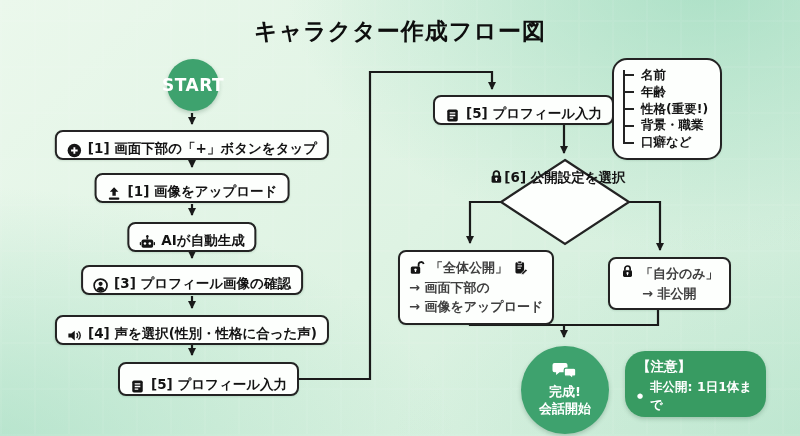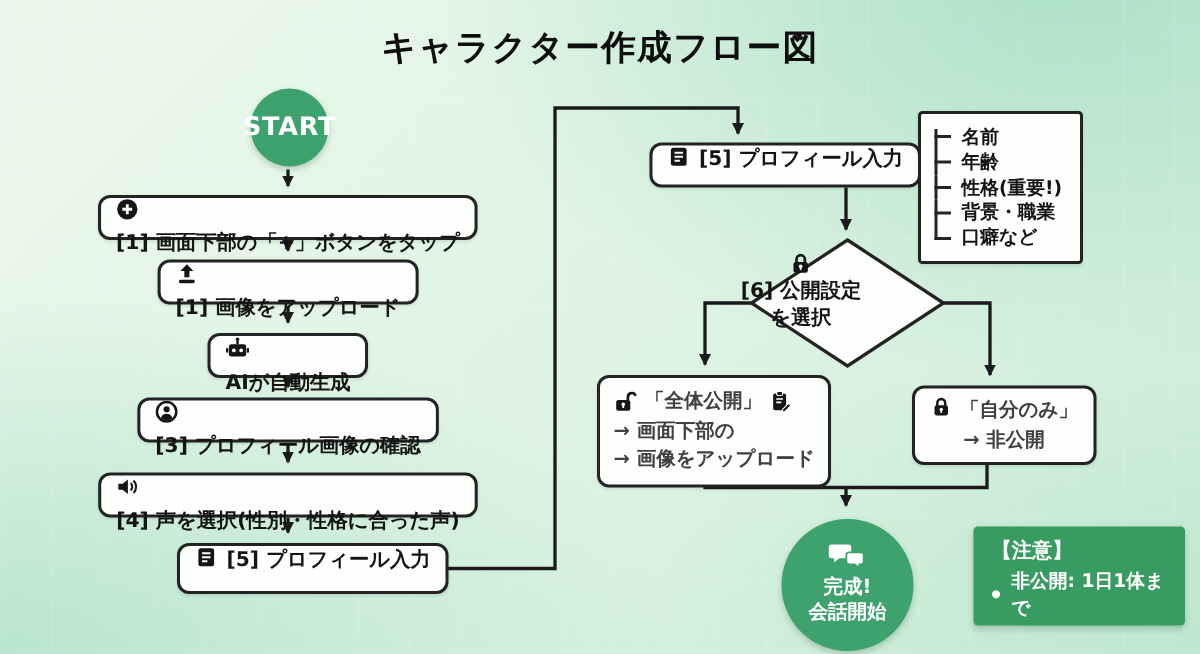--- a/index.html
+++ b/index.html
@@ -22,73 +22,72 @@
   }
 
   .title {
     position:absolute; left:400px; top:16px; transform:translateX(-50%);
     font-size:23px; font-weight:800; color:#0e0e0e; white-space:nowrap; letter-spacing:1px;
   }
 
   svg.wires { position:absolute; left:0; top:0; }
 
   .node {
-    position:absolute; display:inline-flex; align-items:flex-start; gap:6px;
+    position:absolute; display:inline-flex; align-items:flex-end; gap:6px;
     background:#fdfffd; border:2px solid #232323; border-radius:8px;
     padding:0 10px; height:30px; white-space:nowrap;
     font-size:13.5px; font-weight:700; color:#141414;
     box-shadow:0 1px 2px rgba(30,80,50,.12);
   }
-  .cx { transform:translateX(-50%);flex-direction:column; }
+  .cx { transform:translateX(-50%); }
 
   .circle {
     position:absolute; border-radius:50%; background:#3EA26E;
     display:flex; flex-direction:column; align-items:center; justify-content:center;
     color:#ffffff; font-weight:700; text-align:center;
     box-shadow:0 2px 4px rgba(30,80,50,.25);
   }
   .start-circle { left:167px; top:59px; width:52px; height:52px; font-size:17px; letter-spacing:.5px; }
   .end-circle { left:521px; top:346px; width:88px; height:88px; font-size:13px; line-height:1.3; }
   .end-circle .chat-wrap { margin-bottom:2px; }
 
   .fieldbox {
-    position:absolute; left:612px; top:74px; min-width:110px;
-    background:#fdfffd; border:2px solid #232323; border-radius:3px;
+    position:absolute; left:612px; top:58px; min-width:110px;
+    background:#fdfffd; border:2px solid #232323; border-radius:15px;
     padding:7px 10px 7px 8px; box-shadow:0 1px 2px rgba(30,80,50,.12);
   }
   .frow { display:flex; align-items:center; height:16.8px; font-size:12.5px; font-weight:700; color:#141414; white-space:nowrap; }
   .tbranch { position:relative; width:15px; align-self:stretch; margin-right:4px; }
   .tbranch::before { content:""; position:absolute; left:1px; top:0; bottom:0; border-left:2px solid #232323; }
   .frow.first .tbranch::before { top:3px; }
   .frow.last  .tbranch::before { bottom:calc(50% - 1px); }
   .tbranch::after { content:""; position:absolute; left:1px; top:calc(50% - 1px); width:11px; border-top:2px solid #232323; }
 
   .decision-content {
-    position:absolute; left:534px; top:168px; transform:translateX(-50%);
-    display:flex; flex-direction:column; align-items:center; text-align:center;
+    position:absolute; left:557px; top:168px; transform:translateX(-50%);
+    display:flex; flex-direction:row; align-items:center; text-align:center;
     font-size:13.5px; font-weight:700; color:#141414; line-height:1.35; white-space:nowrap;
   }
   .decision-content .icon { margin-bottom:1px; }
 
   .branchbox {
     position:absolute; background:#fdfffd; border:2px solid #232323; border-radius:8px;
     font-size:13px; font-weight:700; color:#404040; white-space:nowrap;
     box-shadow:0 1px 2px rgba(30,80,50,.12);
   }
   .public-box { left:398px; top:250px; padding:6px 9px; line-height:1.5; }
   .public-box .brow1 { display:flex; align-items:center; gap:5px; }
   .private-box { left:608px; top:257px; padding:5px 10px; text-align:center; line-height:1.5; }
   .private-box .brow1 { display:flex; justify-content:center; gap:5px; }
 
   .notice {
     position:absolute; left:625px; top:351px; width:141px; height:66px;
-    background:#389B62; border-radius:3px; color:#ffffff;
+    background:#389B62; border-radius:20px; color:#ffffff;
     padding:7px 12px; font-weight:700;
     box-shadow:0 2px 4px rgba(30,80,50,.25);
-    margin-left:24px;
   }
   .notice .n-title { font-size:13.5px; margin-bottom:2px; }
   .notice ul { list-style:none; }
   .notice li { font-size:12.5px; line-height:1.45; display:flex; align-items:center; }
   .notice li::before { content:"●"; font-size:7px; margin-right:7px; }
 
   .icon { display:inline-flex; flex:none; }
 </style>
 </head>
 <body>

